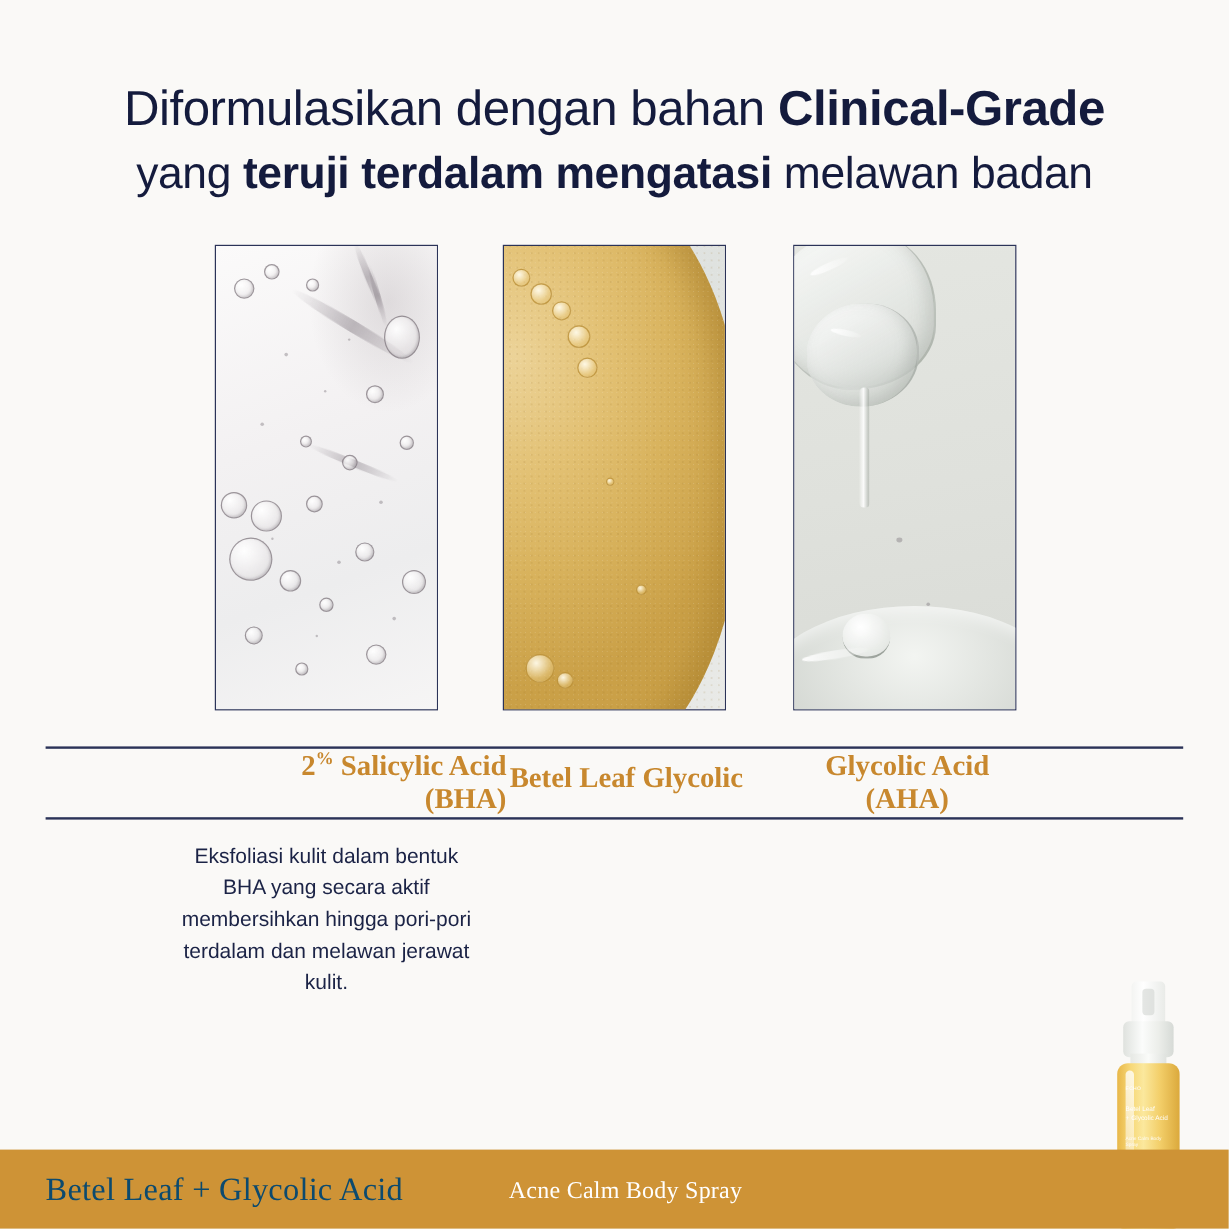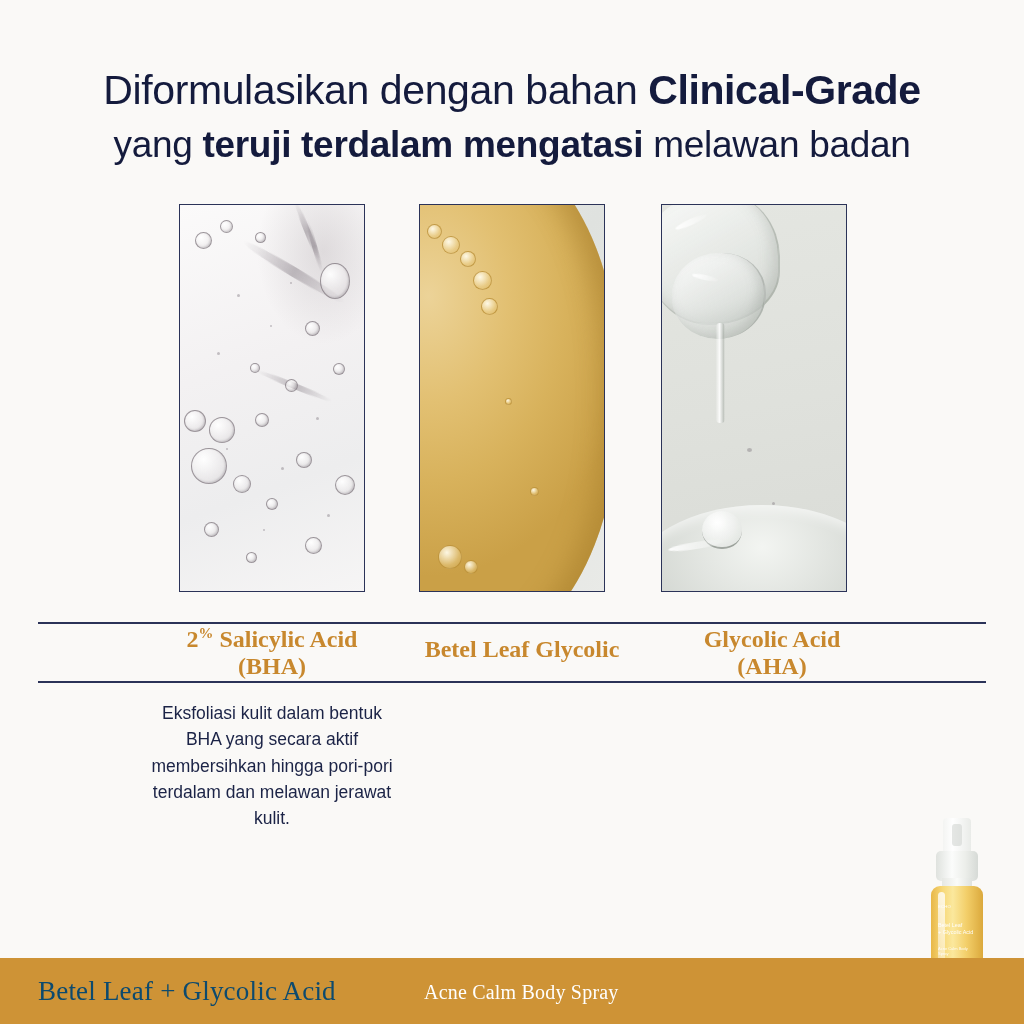--- a/index.html
+++ b/index.html
@@ -203,23 +203,23 @@
     font-family: "Liberation Serif", serif;
     font-weight: 700;
     font-size: 24px;
     line-height: 1.12;
   }
   .ing-title sup {
     font-size: 0.62em;
     vertical-align: super;
     line-height: 0;
   }
-  .t-1 { left: 122px; }
+  .t-1 { left: 122px; text-align: right; }
   .t-2 { left: 372px; top: 10px; }
-  .t-3 { left: 622px; }
+  .t-3 { left: 606px; }
 
   
   .descs {
     position: absolute;
     top: 700px;
     left: 0;
     width: 1024px;
     height: 140px;
   }
   .desc {

